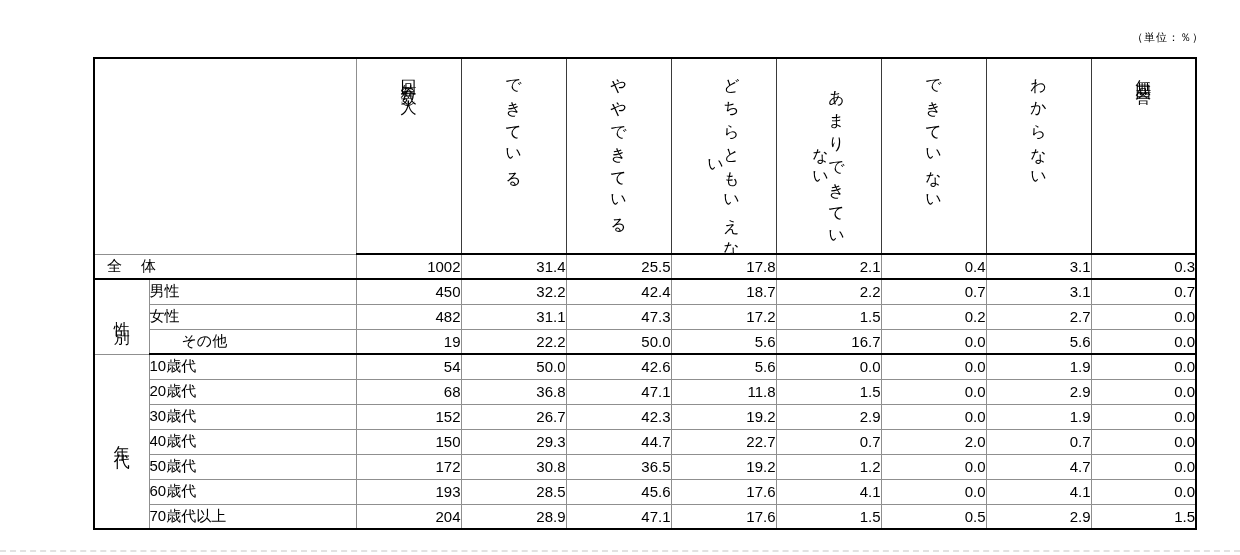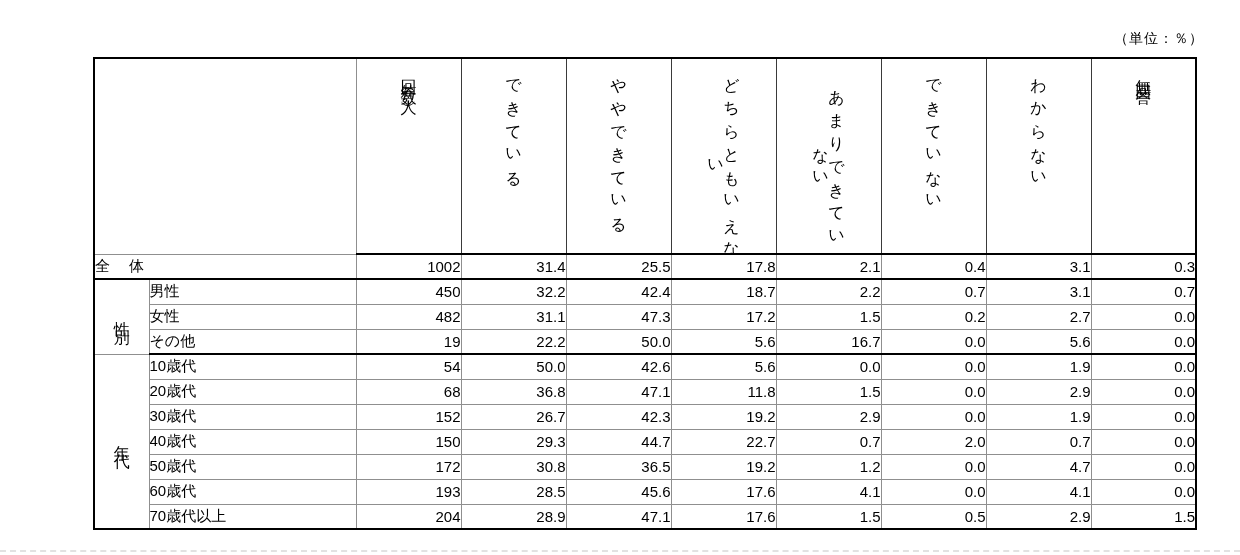--- a/index.html
+++ b/index.html
@@ -8,21 +8,21 @@
     background: #ffffff;
     font-family: "Liberation Sans", "DejaVu Sans", sans-serif;
     color: #000;
     overflow: hidden;
     position: relative;
   }
   .unit-label {
     position: absolute;
     top: 30px;
     right: 36px;
-    font-size: 14px;
+    font-size: 11px;
     letter-spacing: 1px;
     white-space: nowrap;
     margin-left: 8px;
   }
   .table-wrap {
     position: absolute;
     left: 93px;
     top: 57px;
   }
   table.survey {
@@ -61,33 +61,33 @@
     letter-spacing: 8px;
   }
   
   tr.data-row { height: 25px; }
   tr.data-row td { padding: 0; }
   td.rowlabel {
     text-align: left;
     padding-left: 8px;
     white-space: nowrap;
   }
-  td.rowlabel.whole { padding-left: 0; letter-spacing: 2px; }
+  td.rowlabel.whole { padding-left: 12px; letter-spacing: 2px; }
   td.gcell {
     text-align: center;
     vertical-align: middle;
   }
   td.num {
     text-align: right;
     padding-right: 5px;
     font-variant-numeric: tabular-nums;
   }
   
   td.dl { border-left: 2px solid #000; }
-  tr.thick-bottom td { border-bottom: 2px solid #000; }
+  tr.thick-bottom td { border-bottom: 2px solid #000; padding-left: 32px; }
   .bottom-dashes {
     position: absolute;
     left: 0px;
     top: 550px;
     width: 1240px;
     border-top: 2px dashed #e2e2e2;
   }
 </style>
 </head>
 <body>

